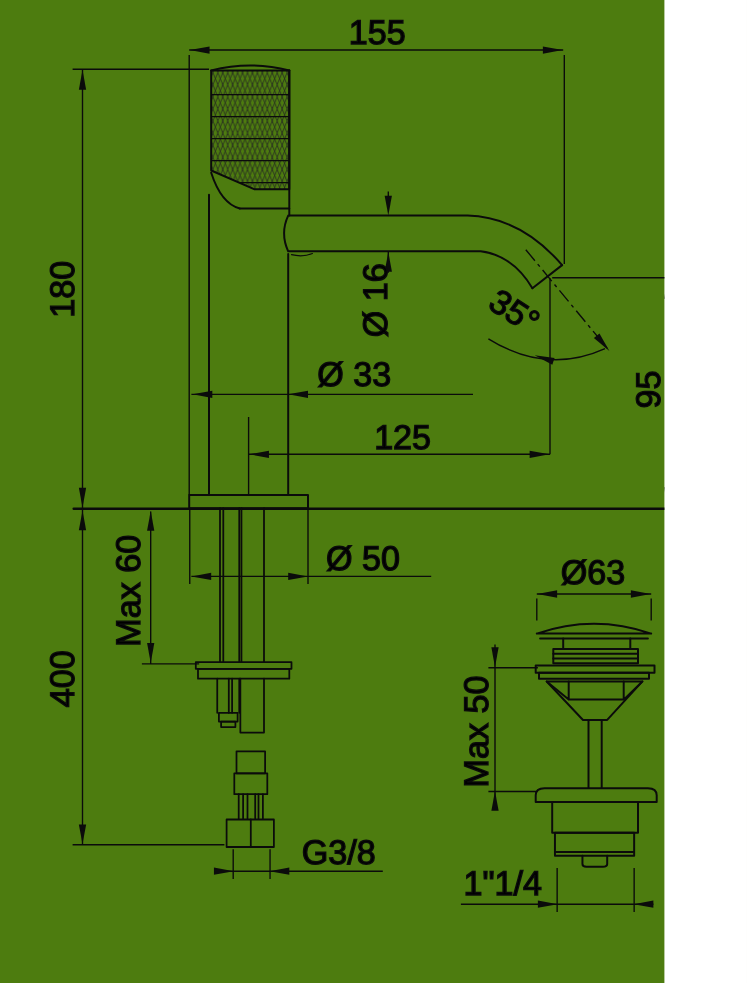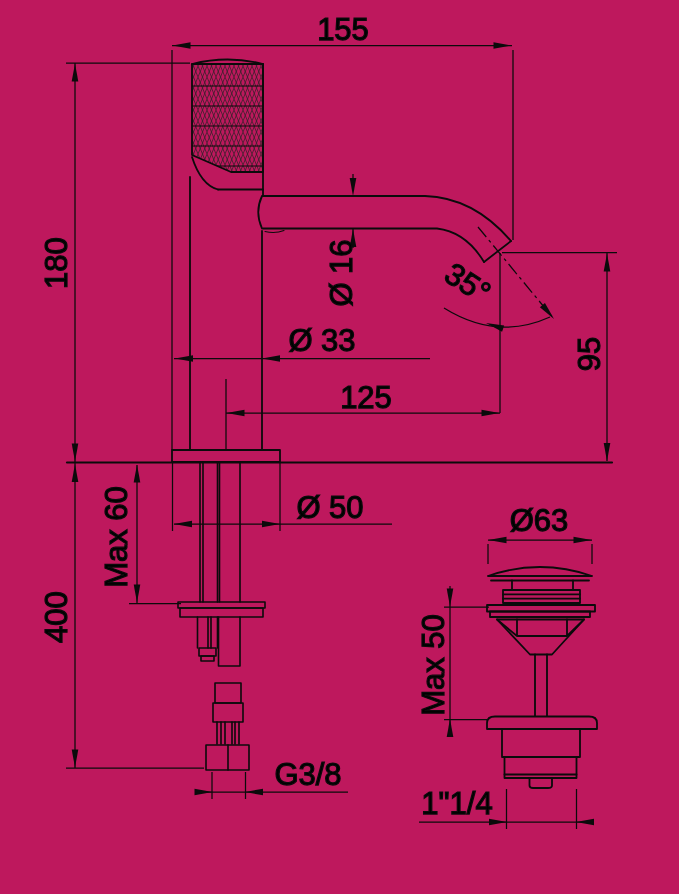--- a/index.html
+++ b/index.html
@@ -1,16 +1,16 @@
 <!DOCTYPE html>
 <html><head>
 <meta charset="utf-8">
 <style>
   html,body{margin:0;padding:0;background:#ffffff;}
-  .sheet{position:relative;width:679px;height:894px;background:#be185d;overflow:hidden;}
+  .sheet{position:relative;width:604px;height:894px;background:#4d7c0f;overflow:hidden;}
   svg{display:block;}
   text{font-family:"Liberation Sans","DejaVu Sans",sans-serif;font-size:31px;fill:#000000;}
 </style>
 </head>
 <body>
 
 <div class="sheet">
 <svg width="679" height="894" viewBox="0 0 679 894">
   <defs>
     <path id="arr" d="M0,0 L18,3.3 L18,-3.3 Z"></path>

